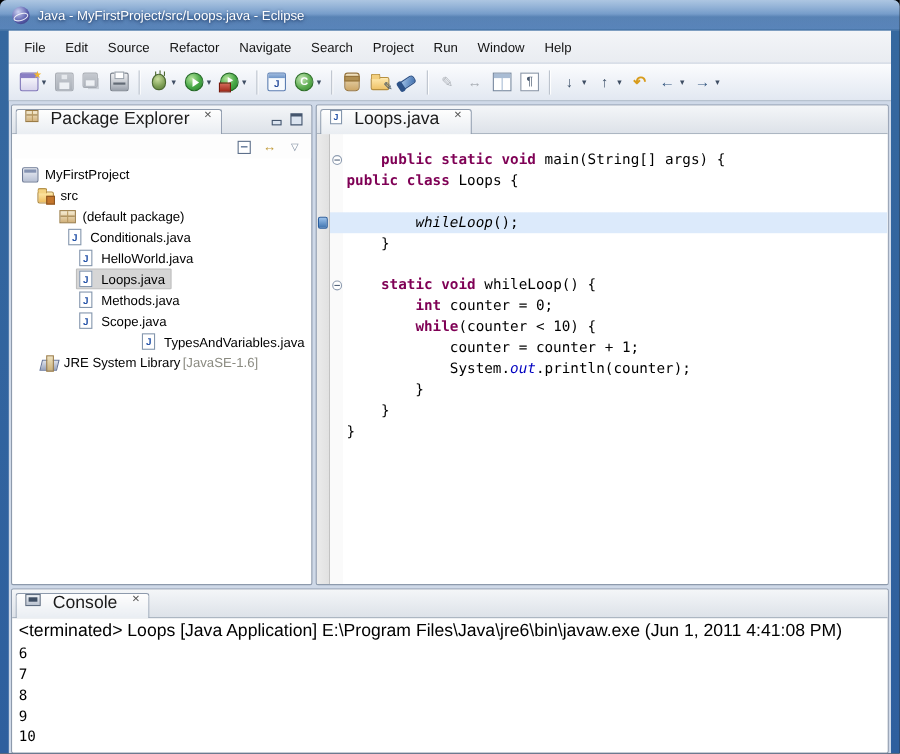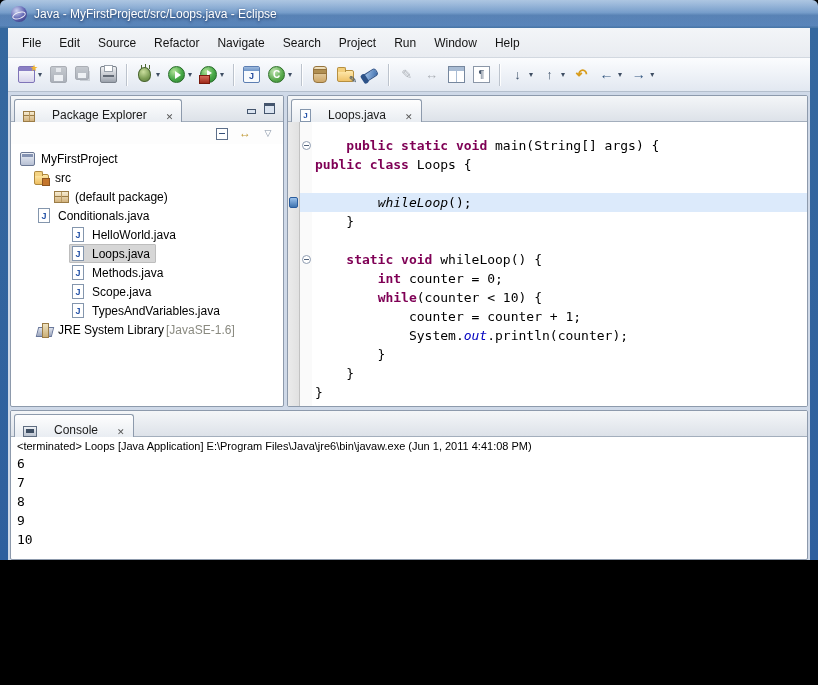--- a/index.html
+++ b/index.html
@@ -1,18 +1,18 @@
 <!DOCTYPE html>
 <html><head>
 <meta charset="utf-8">
 <style>
   *{margin:0;padding:0;box-sizing:border-box;}
   html,body{width:818px;height:685px;}
   body{font-family:"Liberation Sans",sans-serif;background:#000;}
-  .window{position:relative;width:818px;height:560px;border-radius:6px 6px 0 0;overflow:hidden;
+  .window{position:relative;width:818px;height:685px;border-radius:6px 6px 0 0;overflow:hidden;
     background:linear-gradient(180deg,#7ba3d0 0,#4a7ab5 26px,#35689f 27px,#2e5f9e 100%);}
   .titlebar{position:absolute;top:0;left:0;right:0;height:28px;display:flex;align-items:center;gap:7px;padding:0 11px;
     background:linear-gradient(180deg,rgba(255,255,255,.38),rgba(255,255,255,.12) 45%,rgba(0,0,0,.06) 55%,rgba(255,255,255,.10));}
   .app-icon{width:16px;height:16px;border-radius:50%;flex:none;position:relative;
     background:radial-gradient(circle at 35% 30%,#cdd3f2,#5b5fae 55%,#2e3271);}
   .app-icon::after{content:"";position:absolute;left:1px;top:6px;width:12px;height:5px;border:1px solid rgba(255,255,255,.85);border-radius:50%;transform:rotate(-18deg);}
   .title-text{font-size:12px;color:#fff;text-shadow:0 1px 3px rgba(0,20,60,.8);white-space:nowrap;}
   .client{position:absolute;top:28px;left:8px;right:8px;bottom:0;display:flex;flex-direction:column;background:#cfd9e8;}
   
   .menubar{height:30px;flex:none;display:flex;align-items:center;padding:0 5px;background:linear-gradient(#f3f5f8,#e9ecf1);border-bottom:1px solid #d2d8e0;}
@@ -66,22 +66,22 @@
   .ico-up-arrow::before{content:"↑";font-weight:bold;}
   .ico-yellow-back-arrow::before{content:"↶";font-weight:bold;color:#d89c1c;font-size:14px;}
   .ico-left-arrow::before{content:"←";font-weight:bold;font-size:14px;color:#31557f;}
   .ico-right-arrow::before{content:"→";font-weight:bold;font-size:14px;color:#31557f;}
   
   .main{flex:1;display:flex;gap:3px;padding:3px 2px 0 2px;min-height:0;}
   .part{background:#fff;border:1px solid #8d9aac;border-radius:2px;display:flex;flex-direction:column;min-width:0;overflow:hidden;}
   .explorer{width:274px;flex:none;}
   .editor{flex:1;}
   .tabrow{height:26px;flex:none;display:flex;align-items:flex-end;background:linear-gradient(#f4f6f8,#dde2e9);border-bottom:1px solid #a3aebc;padding-left:3px;}
-  .tab{display:flex;align-items:flex-end;gap:17px;height:23px;padding:0 8px;background:linear-gradient(#fefefe,#e9edf2);
-    border:1px solid #8d9aac;border-bottom:none;border-radius:3px 3px 0 0;font-size:12px;color:#1b1b1b;position:relative;top:1px;white-space:nowrap;}
+  .tab{display:flex;align-items:flex-start;gap:11px;height:23px;padding:0 8px;background:linear-gradient(#fefefe,#e9edf2);
+    border:1px solid #8d9aac;border-bottom:none;border-radius:3px 3px 0 0;font-size:16px;color:#1b1b1b;position:relative;top:1px;white-space:nowrap;}
   .tab-close{font-size:9px;color:#555;margin-left:2px;line-height:1;}
   .tab-close::before{content:"✕";}
   .tab-ico{position:relative;flex:none;}
   .tab-ico-pkgexp{width:12px;height:11px;background:linear-gradient(#f6ecd2,#d2b27c);border:1px solid #9b7c46;}
   .tab-ico-pkgexp::before{content:"";position:absolute;left:0;right:0;top:3px;height:1px;background:#9b7c46;}
   .tab-ico-pkgexp::after{content:"";position:absolute;left:5px;top:0;bottom:0;width:1px;background:#b99a63;}
   .tab-ico-java{width:11px;height:13px;background:#fff;border:1px solid #8496ad;}
   .tab-ico-java::before{content:"J";display:block;text-align:center;font-weight:bold;font-size:8px;line-height:12px;color:#2553a8;}
   .tab-ico-console{width:14px;height:11px;background:linear-gradient(#eef1f5,#b9c2cf);border:1px solid #5f6d80;}
   .tab-ico-console::before{content:"";position:absolute;left:2px;right:2px;top:2px;height:4px;background:#3e4e63;}
@@ -122,21 +122,21 @@
   .code-line{position:relative;height:19px;line-height:19px;white-space:pre;padding-left:27px;color:#000;}
   .code-line.hl{background:linear-gradient(90deg,transparent 0,transparent 12px,#dceafb 12px);}
   .tok-k{color:#7f0055;font-weight:bold;}
   .tok-sm{font-style:italic;}
   .tok-sf{font-style:italic;color:#0000c0;}
   .fold-icon{position:absolute;left:14px;top:5px;width:9px;height:9px;border:1px solid #8e9cb0;border-radius:50%;background:#fff;}
   .fold-icon::after{content:"";position:absolute;left:1px;right:1px;top:3px;height:1px;background:#51627a;}
   .edit-marker{position:absolute;left:1px;top:4px;width:9px;height:11px;border:1px solid #2a5d9e;border-radius:2px;background:linear-gradient(#9cc2ec,#3f74b0);}
   
   .console{height:150px;flex:none;margin:3px 2px 0 2px;background:#fff;border:1px solid #8d9aac;border-radius:2px;display:flex;flex-direction:column;overflow:hidden;}
-  .console-status{flex:none;padding:3px 6px 1px;font-size:11px;color:#000;white-space:nowrap;}
+  .console-status{flex:none;padding:3px 6px 1px;font-size:16px;color:#000;white-space:nowrap;}
   .console-output{flex:1;padding:1px 6px;font-family:"DejaVu Sans Mono",monospace;font-size:13px;line-height:19px;color:#000;}
 </style>
 </head>
 <body>
 
 <div class="window">
   <div class="titlebar">
     <span class="app-icon"></span>
     <span class="title-text">Java - MyFirstProject/src/Loops.java - Eclipse</span>
   </div>
@@ -274,21 +274,21 @@
                 <span class="ti ti-src-folder"></span>
                 <span class="tree-label">src</span>
               </span>
             </div>
             <div class="tree-row" style="padding-left: 41px;">
               <span class="row-inner">
                 <span class="ti ti-package"></span>
                 <span class="tree-label">(default package)</span>
               </span>
             </div>
-            <div class="tree-row" style="padding-left: 24px;">
+            <div class="tree-row" style="padding-left: 48px;">
               <span class="row-inner">
                 <span class="ti ti-java-file"></span>
                 <span class="tree-label">Conditionals.java</span>
               </span>
             </div>
             <div class="tree-row" style="padding-left: 58px;">
               <span class="row-inner">
                 <span class="ti ti-java-file"></span>
                 <span class="tree-label">HelloWorld.java</span>
               </span>
@@ -304,21 +304,21 @@
                 <span class="ti ti-java-file"></span>
                 <span class="tree-label">Methods.java</span>
               </span>
             </div>
             <div class="tree-row" style="padding-left: 58px;">
               <span class="row-inner">
                 <span class="ti ti-java-file"></span>
                 <span class="tree-label">Scope.java</span>
               </span>
             </div>
-            <div class="tree-row" style="padding-left: 58px;">
+            <div class="tree-row" style="padding-left: 58px; justify-content: flex-end;">
               <span class="row-inner">
                 <span class="ti ti-java-file"></span>
                 <span class="tree-label">TypesAndVariables.java</span>
               </span>
             </div>
             <div class="tree-row" style="padding-left: 24px;">
               <span class="row-inner">
                 <span class="ti ti-library"></span>
                 <span class="tree-label">JRE System Library</span>
                 <span class="tree-suffix"> [JavaSE-1.6]</span>

